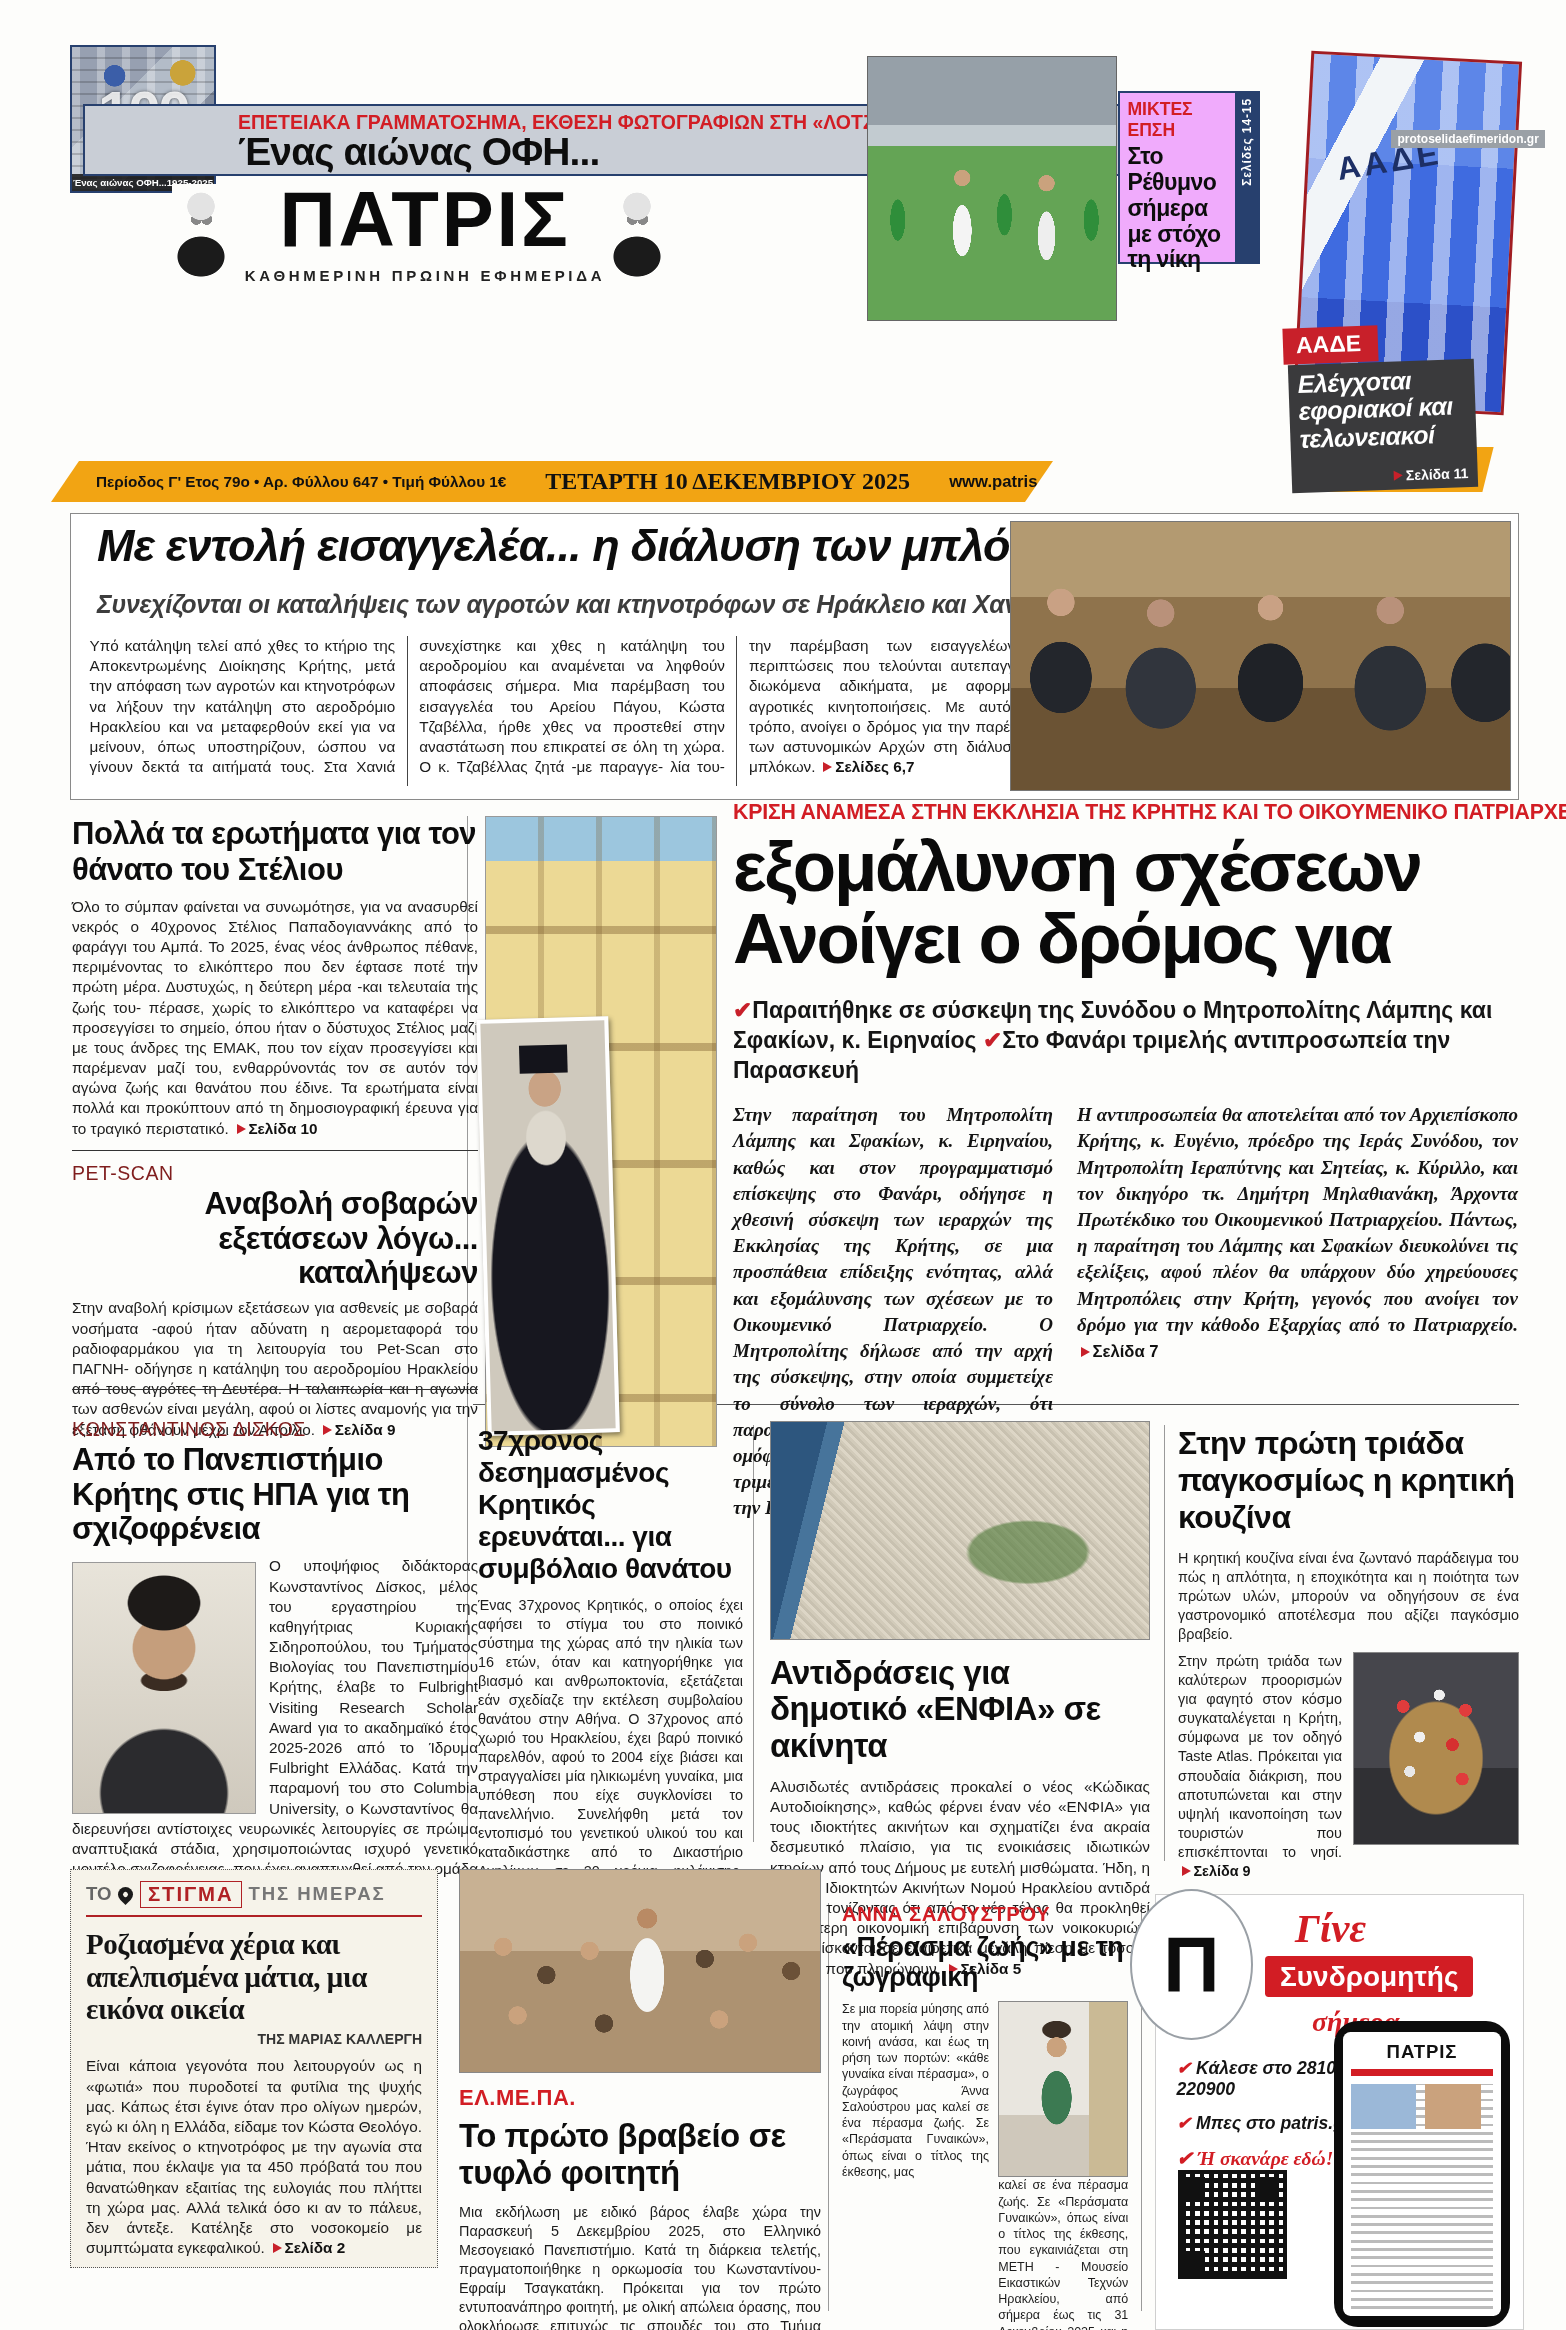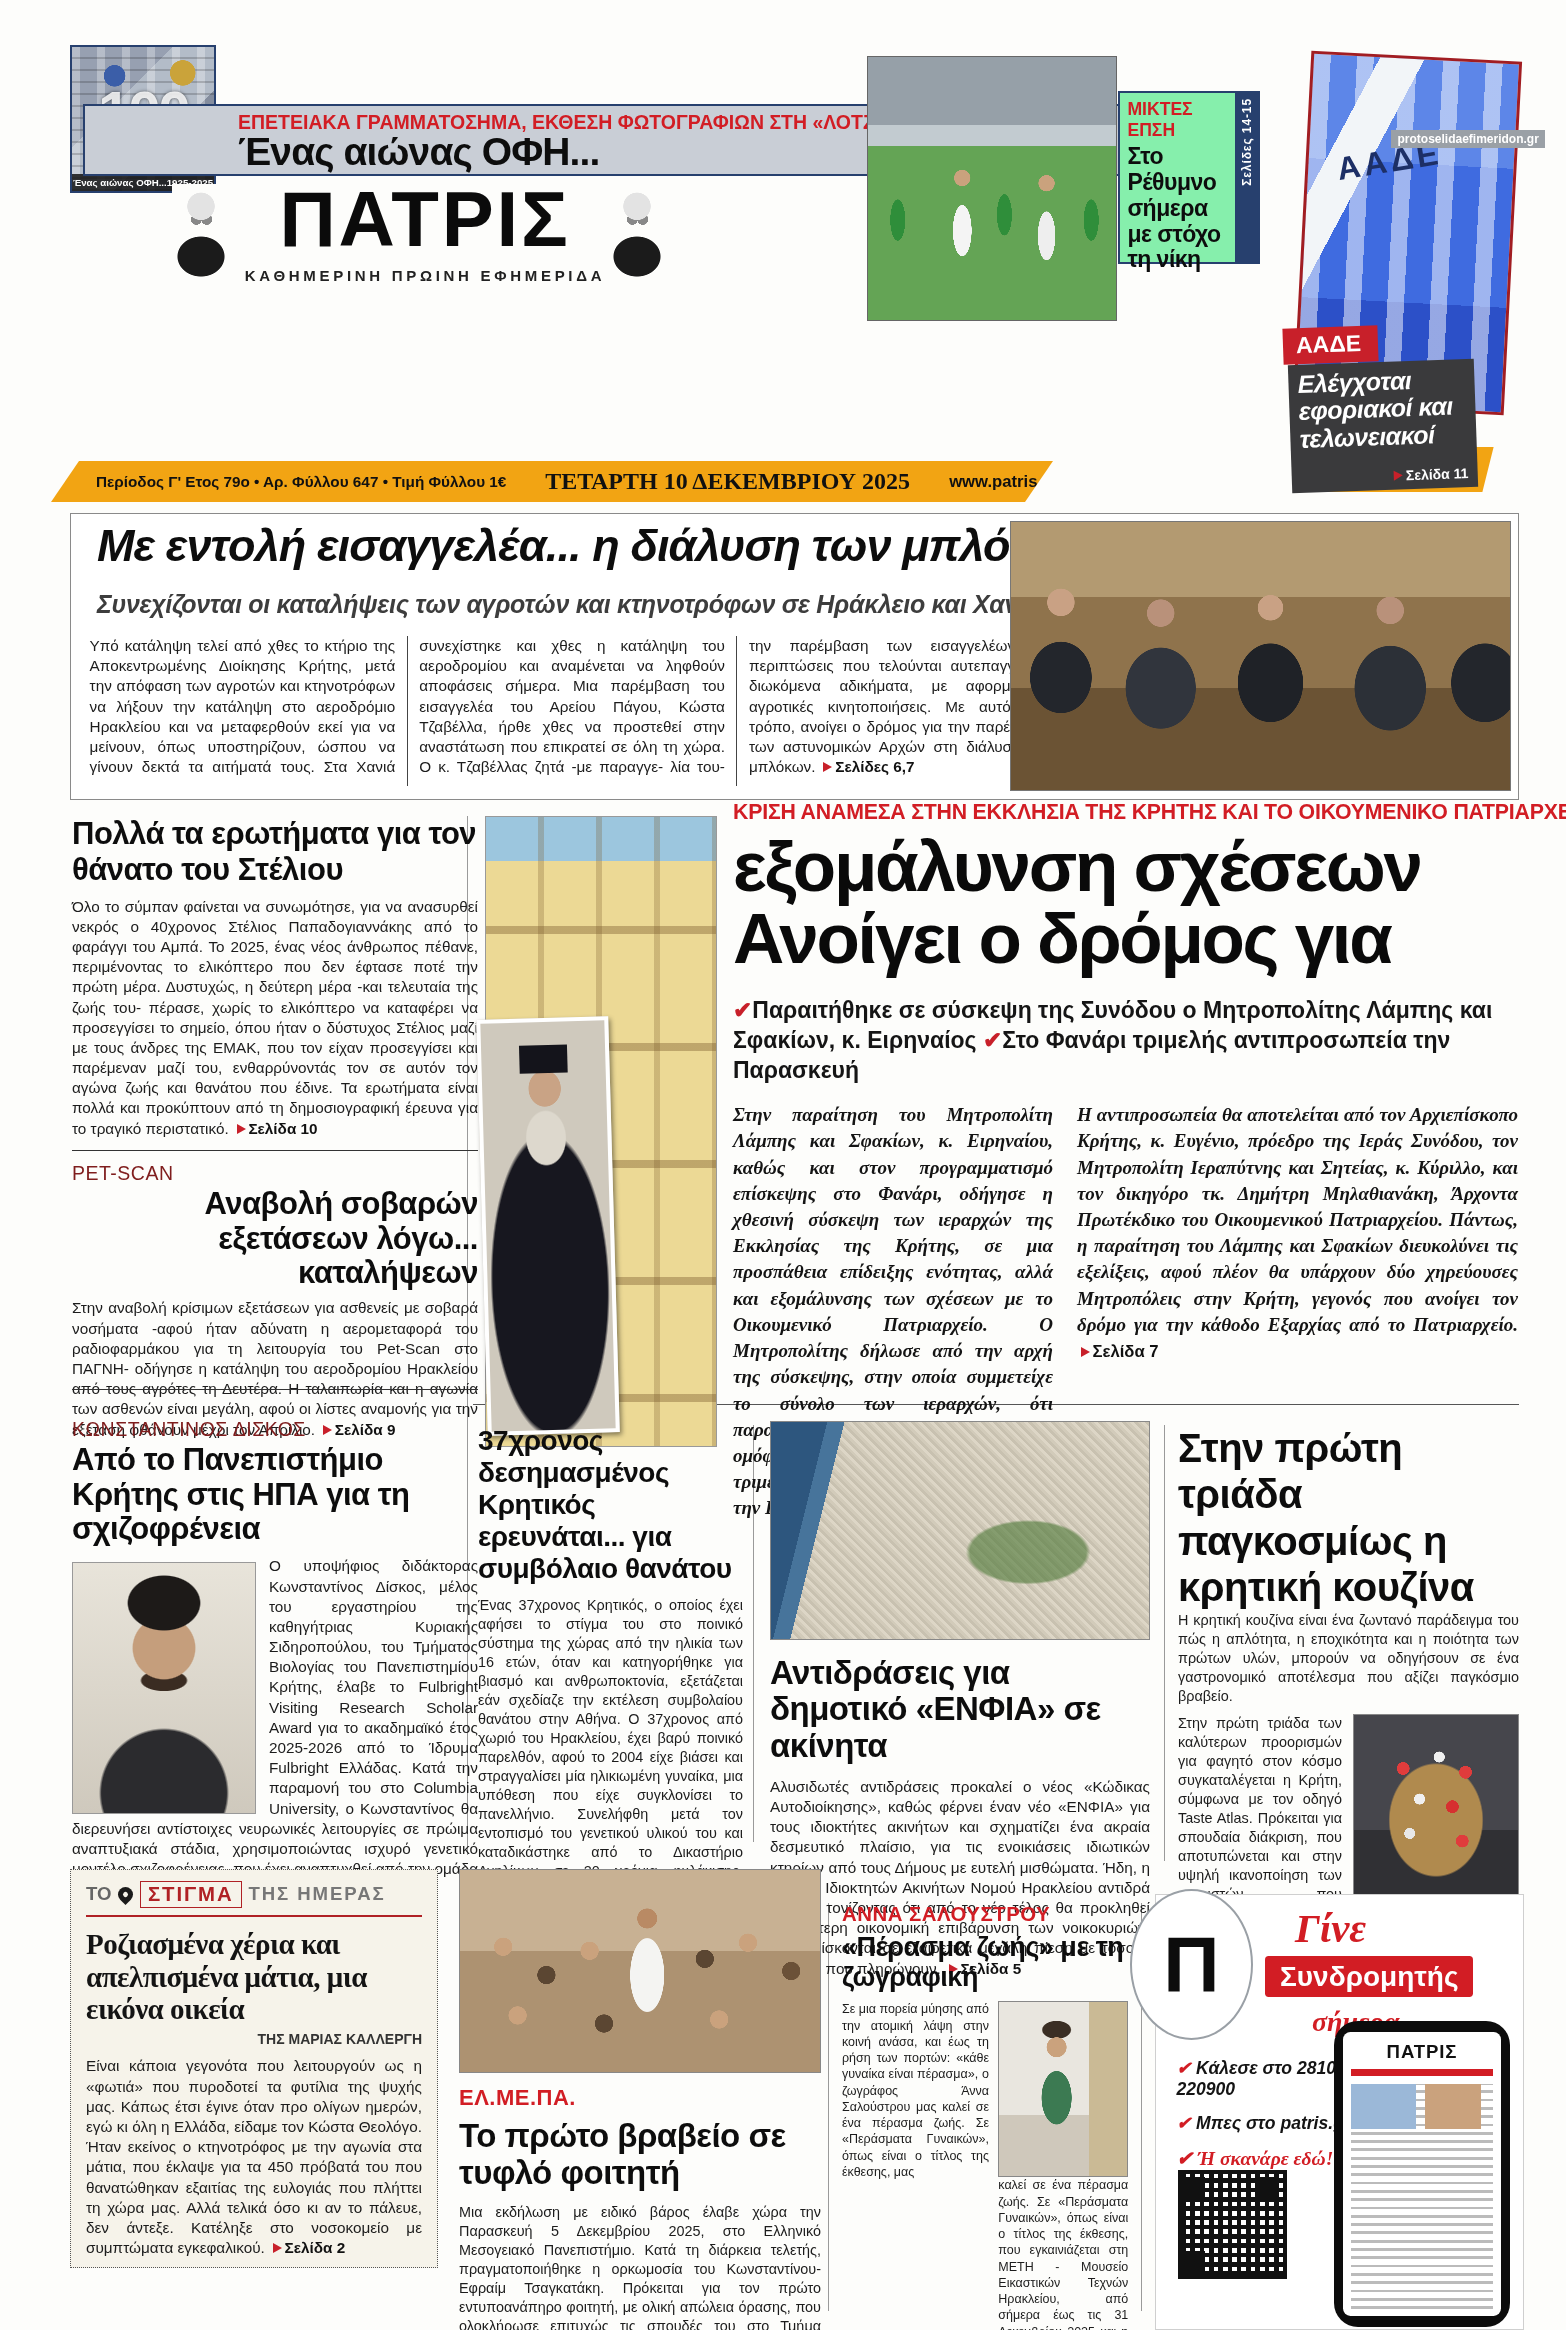--- a/index.html
+++ b/index.html
@@ -33,21 +33,21 @@
   #football{left:867px;top:56px;width:250px;height:265px;border:0.9px solid #666;box-sizing:border-box;
     background:
       radial-gradient(ellipse 15px 41px at 38% 66%,#f4f4f4 62%,transparent 63%),
       radial-gradient(circle 8.3px at 38% 46%,#caa27d 96%,transparent),
       radial-gradient(ellipse 14px 39px at 72% 68%,#eeeeee 62%,transparent 63%),
       radial-gradient(circle 8.3px at 72% 48%,#caa27d 96%,transparent),
       radial-gradient(ellipse 12px 33px at 12% 62%,#2f8e3a 62%,transparent 63%),
       radial-gradient(ellipse 12px 33px at 55% 60%,#2f8e3a 62%,transparent 63%),
       radial-gradient(ellipse 12px 33px at 90% 62%,#2f8e3a 62%,transparent 63%),
       linear-gradient(180deg,#96a0a8 0 26%,#c2cbd0 26% 34%,#64a455 34% 100%);}
-  #miktes{left:1118px;top:91px;width:119px;height:173px;background:#86efac;border:2.8px solid #27406e;
+  #miktes{left:1118px;top:91px;width:119px;height:173px;background:#f0abfc;border:2.8px solid #27406e;
       box-sizing:border-box;padding:5.6px 7.4px;}
   #miktes .k{font-size:17.6px;font-weight:bold;color:#d21d24;margin-bottom:3.7px;}
   #miktes .t{font-size:23px;font-weight:900;line-height:1.12;color:#0d0d0d;letter-spacing:-0.5px;}
   #pagestrip{left:1236px;top:91px;width:24px;height:173px;background:#27406e;}
   #pagestrip span{position:absolute;left:3.7px;top:7.4px;writing-mode:vertical-rl;transform:rotate(180deg);
       color:#fff;font-size:12px;font-weight:bold;letter-spacing:0.9px;}
   #aadephoto{left:1302px;top:56px;width:211px;height:354px;border:3.7px solid #a11d22;box-sizing:border-box;
       transform:rotate(3deg);
       background:
         linear-gradient(115deg,transparent 0 18%,#f2f5f8 18% 30%,transparent 30%),
@@ -158,21 +158,21 @@
   #criminal .b{font-size:14.4px;}
   #enfia{left:770px;top:1421px;width:380px;}
   #enfia .photo{width:380px;height:219px;border:0.9px solid #888;box-sizing:border-box;
     background:
       radial-gradient(ellipse 83px 43px at 68% 60%,rgba(74,118,52,.6) 70%,transparent 75%),
       linear-gradient(104deg,#2d567e 0 13%,#47749b 13% 17%,transparent 17%),
       repeating-linear-gradient(45deg,#ddd6c6 0 2.8px,#c8c1b0 2.8px 5.6px,#d2cbba 5.6px 8.3px);}
   #enfia .t{font-size:33px;line-height:1.1;margin:15px 0 13px;}
   #enfia .b{font-size:15.3px;}
   #cuisine{left:1178px;top:1425px;width:341px;}
-  #cuisine .t{font-size:40px;line-height:1.16;}
+  #cuisine .t{font-size:32px;line-height:1.16;margin-bottom:13px;}
   #cuisine .b{font-size:14.4px;}
   #cuisine .wrap{display:flex;gap:11px;margin-top:8px;}
   #cuisine .wrap .txt{width:165px;}
   #cuisine .photo{width:167px;height:193px;border:0.9px solid #888;box-sizing:border-box;
     background:
       radial-gradient(circle 6.5px at 30% 28%,#e03c3c 96%,transparent),
       radial-gradient(circle 5.6px at 52% 22%,#f0f0f0 96%,transparent),
       radial-gradient(circle 6.5px at 68% 30%,#e03c3c 96%,transparent),
       radial-gradient(circle 5.6px at 40% 44%,#f0f0f0 96%,transparent),
       radial-gradient(circle 6.5px at 60% 48%,#d63030 96%,transparent),

